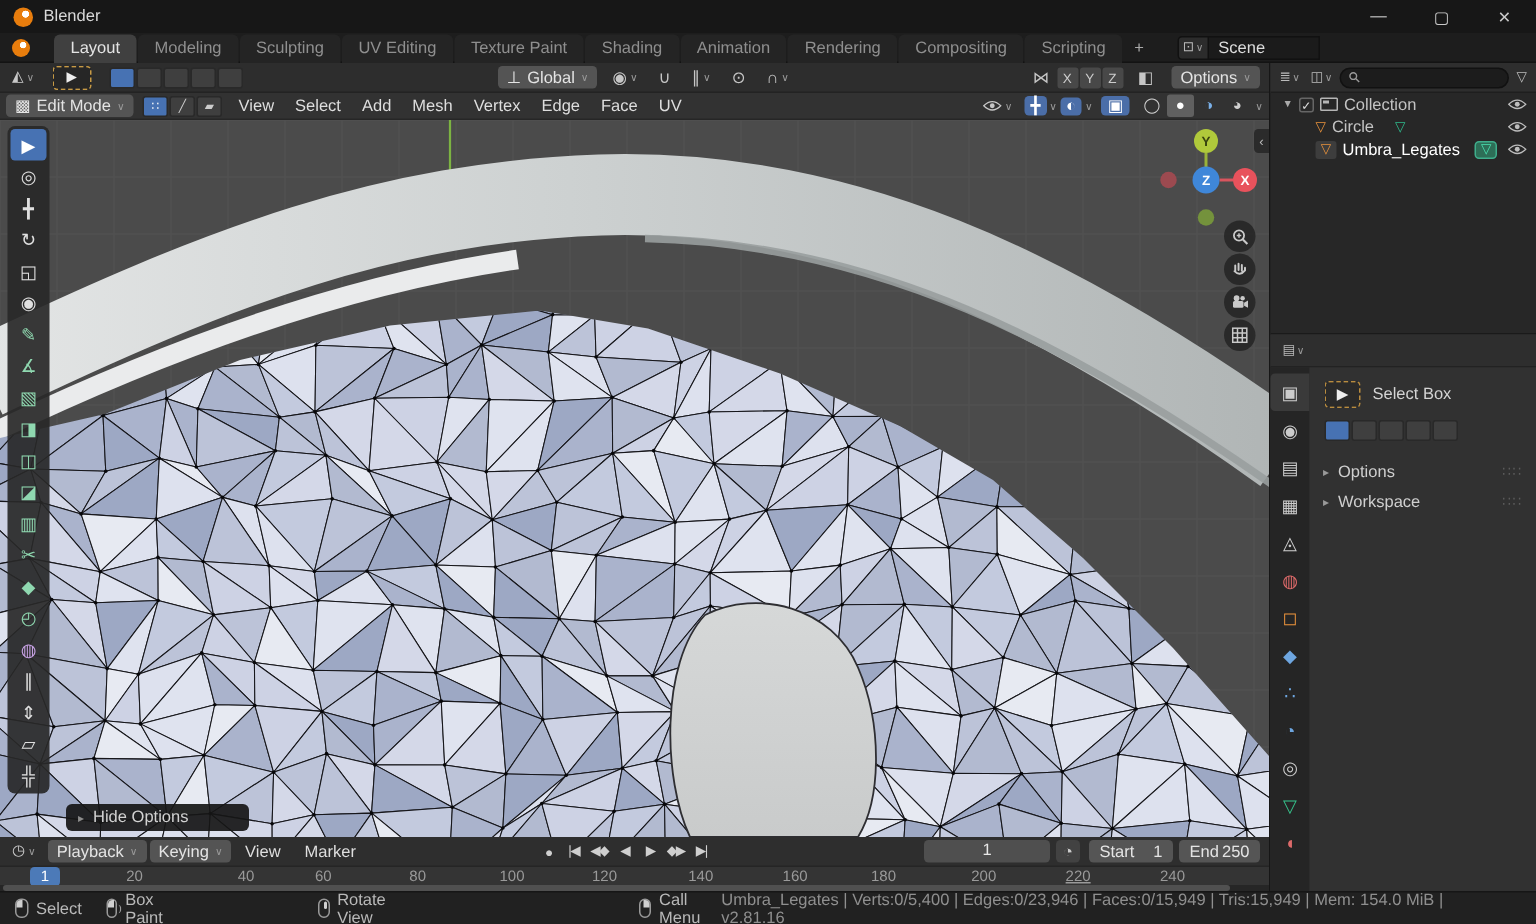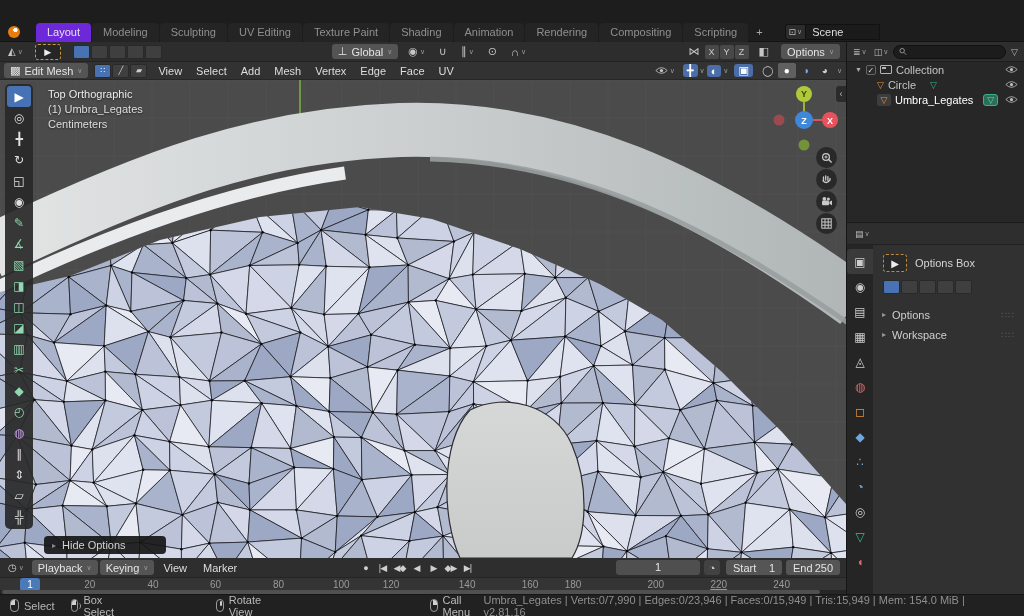--- a/index.html
+++ b/index.html
@@ -10,21 +10,21 @@
 .blogo{width:13px;height:13px;border-radius:50%;background:radial-gradient(circle at 62% 34%,#fff 0 2.2px,#e87d0d 2.5px);margin:0 7px 0 9px}
 .tb-title{color:#d9d9d9;font-size:11px}
 .win-btns{margin-left:auto;display:flex;height:22px}
 .win-btn{width:42px;display:flex;align-items:center;justify-content:center;color:#c9c9c9;font-size:11px}
 
 .topbar{position:absolute;top:22px;left:0;right:0;height:20px;background:#1d1d1d;display:flex;align-items:center;border-bottom:1px solid #131313}
 .blogo2{width:12px;height:12px;border-radius:50%;background:radial-gradient(circle at 62% 34%,#fff 0 2px,#e87d0d 2.3px);margin:0 6px 0 8px}
 .menu-item{padding:0 8px;color:#d6d6d6;height:20px;line-height:20px}
 .ws-tabs{display:flex;gap:1px;margin-left:10px;height:20px;align-items:flex-end}
 .ws-tab{padding:3px 11px 3px;background:#242424;color:#8f8f8f;border-radius:4px 4px 0 0;line-height:13px}
-.ws-tab.active{background:#6d28d9;color:#e4e4e4}
+.ws-tab.active{background:#404040;color:#e4e4e4}
 .ws-plus{padding:3px 8px;color:#aaa}
 .id-block{display:flex;align-items:center;height:16px;margin-left:14px}
 .id-icon{background:#2c2c2c;border:1px solid #111;border-radius:3px 0 0 3px;height:16px;display:flex;align-items:center;padding:0 3px;color:#bbb;font-size:9px;gap:1px}
 .id-field{background:#1b1b1b;border:1px solid #111;border-left:none;height:16px;line-height:14px;padding:0 6px;color:#ddd;min-width:74px}
 
 .hdr-row{position:absolute;left:0;width:846px;display:flex;align-items:center}
 .tool-row{top:42px;height:20px;background:#2d2d2d;border-bottom:1px solid #232323}
 .vph-row{top:62px;height:18px;background:#323232;border-bottom:1px solid #262626}
 .ed-btn{display:flex;align-items:center;gap:2px;padding:0 4px;color:#c8c8c8;font-size:10px}
 .caret{font-size:7px;color:#999}
@@ -105,20 +105,29 @@
 .mouse.rmb:before{content:'';position:absolute;right:0;top:0;width:4px;height:5px;background:#d0d0d0;border-radius:0 3px 0 0}
 .mouse.lmb-drag:after{content:'';position:absolute;right:-4px;top:3px;width:3px;height:6px;border-right:1px solid #9a9a9a;border-radius:0 3px 3px 0}
 .stats{margin-left:auto;margin-right:46px;color:#8f8f8f}
 .eye{display:block}
 </style>
 </head>
 <body>
 
 <div class="app">
 
+  <div class="titlebar">
+    <div class="blogo"></div>
+    <div class="tb-title">Blender</div>
+    <div class="win-btns">
+      <div class="win-btn">—</div>
+      <div class="win-btn">▢</div>
+      <div class="win-btn" style="font-size:14px">×</div>
+    </div>
+  </div>
 
   <div class="topbar">
     <div class="blogo2"></div>
     <div class="ws-tabs" id="tab-list">
         <div class="ws-tab active">Layout</div>
         <div class="ws-tab">Modeling</div>
         <div class="ws-tab">Sculpting</div>
         <div class="ws-tab">UV Editing</div>
         <div class="ws-tab">Texture Paint</div>
         <div class="ws-tab">Shading</div>
@@ -167,21 +176,21 @@
       <div class="dd" style="margin-left:8px">
           <span>Options</span>
           <span class="caret">∨</span>
         </div>
     </div>
   </div>
 
   <div class="hdr-row vph-row">
     <div class="dd" style="margin-left:4px">
         <span>▩</span>
-        <span>Edit Mesh</span>
+        <span>Edit Mode</span>
         <span class="caret">∨</span>
       </div>
     <div class="mode-pills" style="margin-left:6px">
       <div class="mode-pill active">∷</div>
       <div class="mode-pill">╱</div>
       <div class="mode-pill">▰</div>
     </div>
     <div id="vph-menu-list" style="display:flex;margin-left:4px">
         <div class="vmenu">View</div>
         <div class="vmenu">Select</div>
@@ -1530,25 +1539,20 @@
           <span style="color: rgb(224, 224, 224);">⇕</span>
         </div>
         <div class="tool-btn">
           <span style="color: rgb(224, 224, 224);">▱</span>
         </div>
         <div class="tool-btn">
           <span style="color: rgb(224, 224, 224);">╬</span>
         </div>
       </div>
 
-    <div class="vp-text">
-      <div>Top Orthographic</div>
-      <div>(1) Umbra_Legates</div>
-      <div>Centimeters</div>
-    </div>
 
     <svg class="gizmo" width="72" height="74" viewBox="0 0 72 74">
       <line x1="34" y1="18" x2="34" y2="36" stroke="#9ab33a" stroke-width="2"></line>
       <line x1="43" y1="36" x2="52" y2="36" stroke="#d8555e" stroke-width="2"></line>
       <circle cx="34" cy="10" r="8" fill="#b0c93b"></circle>
       <text x="34" y="13" text-anchor="middle" font-size="9" font-weight="bold" fill="#38430f">Y</text>
       <circle cx="34" cy="36" r="9" fill="#3f87d9"></circle>
       <text x="34" y="39.5" text-anchor="middle" font-size="9" font-weight="bold" fill="#fff">Z</text>
       <circle cx="60" cy="36" r="8" fill="#e8525c"></circle>
       <text x="60" y="39.5" text-anchor="middle" font-size="9" font-weight="bold" fill="#fff">X</text>
@@ -1684,21 +1688,21 @@
             <div class="ptab">
               <span style="color: rgb(54, 194, 139);">▽</span>
             </div>
             <div class="ptab">
               <span style="color: rgb(221, 106, 106);">◖</span>
             </div>
           </div>
         <div class="pcontent">
           <div class="ptool-row">
             <div class="ptool-ic">▶</div>
-            <span>Options Box</span>
+            <span>Select Box</span>
           </div>
           <div class="pmode-row" id="pr-mode-pills">
               <div class="mode-pill active"></div>
               <div class="mode-pill"></div>
               <div class="mode-pill"></div>
               <div class="mode-pill"></div>
               <div class="mode-pill"></div>
             </div>
           <div class="ppanel">
             <span class="arr">▸</span>
@@ -1749,48 +1753,48 @@
         <span>End</span>
           <span>250</span>
       </div>
     </div>
     <div class="ruler" id="ruler">
       <div class="playhead">1</div>
       <div class="scrollbar">
           <div class="scroll-handle"></div>
         </div>
     <div class="tick" style="left: 89.755px;">20</div>
-        <div class="tick" style="left: 153px;">40</div>
+        <div class="tick" style="left: 164px;">40</div>
         <div class="tick" style="left: 215.555px;">60</div>
         <div class="tick" style="left: 278.455px;">80</div>
         <div class="tick" style="left: 341.355px;">100</div>
-        <div class="tick" style="left: 391px;">120</div>
+        <div class="tick" style="left: 403px;">120</div>
         <div class="tick" style="left: 467.155px;">140</div>
         <div class="tick" style="left: 530.055px;">160</div>
-        <div class="tick" style="left: 573px;">180</div>
+        <div class="tick" style="left: 589px;">180</div>
         <div class="tick" style="left: 655.855px;">200</div>
         <div class="tick" style="left: 718.755px; text-decoration: underline;">220</div>
         <div class="tick" style="left: 781.655px;">240</div>
       </div>
   </div>
 
   <div class="statusbar">
     <div id="hint-list" style="display:flex;align-items:center">
         <div class="hint">
           <div class="mouse lmb"></div>
           <span>Select</span>
         </div>
         <div class="hint">
           <div class="mouse lmb-drag"></div>
-          <span>Box Select</span>
+          <span>Box Paint</span>
         </div>
         <div class="hint">
           <div class="mouse mmb"></div>
           <span>Rotate View</span>
         </div>
         <div class="hint">
           <div class="mouse rmb"></div>
           <span>Call Menu</span>
         </div>
       </div>
-    <div class="stats">Umbra_Legates | Verts:0/7,990 | Edges:0/23,946 | Faces:0/15,949 | Tris:15,949 | Mem: 154.0 MiB | v2.81.16</div>
+    <div class="stats">Umbra_Legates | Verts:0/5,400 | Edges:0/23,946 | Faces:0/15,949 | Tris:15,949 | Mem: 154.0 MiB | v2.81.16</div>
   </div>
 </div>
 
 </body></html>

